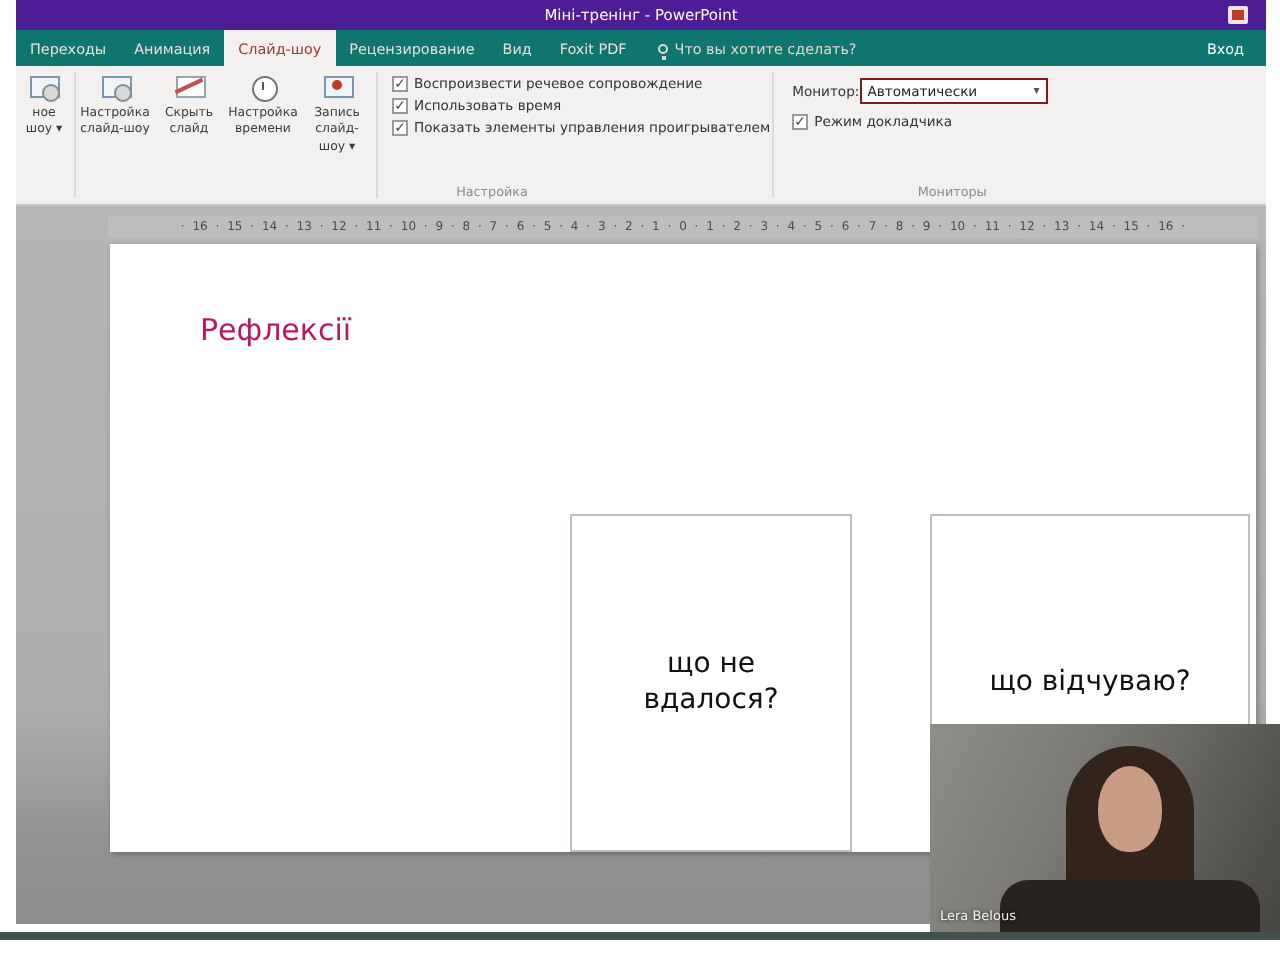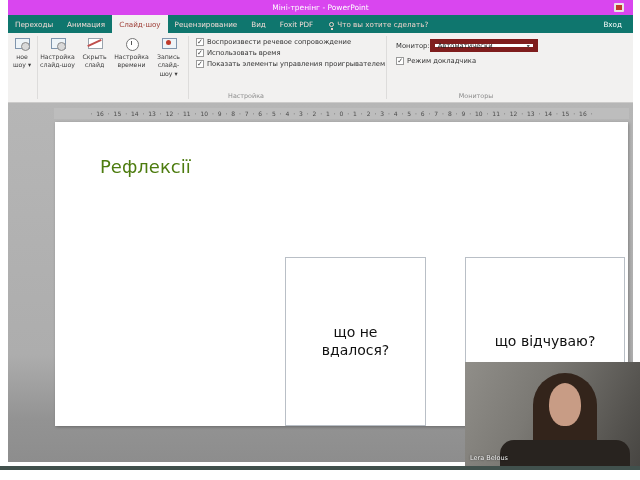--- a/index.html
+++ b/index.html
@@ -2,21 +2,21 @@
 <html><head>
 <meta charset="utf-8">
 <style>
   *{margin:0;padding:0;box-sizing:border-box;}
   html,body{width:640px;height:480px;}
   body{background:#ffffff;font-family:"DejaVu Sans",sans-serif;position:relative;overflow:hidden;}
 
   
   .window{position:absolute;left:8px;top:0;width:625px;height:462px;background:#f2f1f0;}
 
-  .titlebar{height:15px;background:#d946ef;display:flex;align-items:center;justify-content:center;position:relative;}
+  .titlebar{height:15px;background:#4c1d95;display:flex;align-items:center;justify-content:center;position:relative;}
   .titlebar .title{color:#ffffff;font-size:7.5px;}
   .win-ctrl{position:absolute;right:9px;top:3px;width:10px;height:9px;background:#e9e5e3;border-radius:1px;}
   .win-ctrl::after{content:"";position:absolute;left:2px;top:2px;width:6px;height:5px;background:#bf3a2b;}
 
   .tabrow{height:18px;background:#0f766e;display:flex;align-items:stretch;color:#f3ddd8;font-size:7.2px;}
   .tab{display:flex;align-items:center;padding:0 7px;}
   .tab.active{background:#f2f1f0;color:#9c3a32;}
   .tellme{display:flex;align-items:center;gap:3px;padding:0 9px;color:#eed3cc;}
   .bulb{width:5px;height:5px;border:1px solid #eed3cc;border-radius:50%;position:relative;flex:none;}
   .bulb::after{content:"";position:absolute;left:1px;top:5px;width:2px;height:2px;background:#eed3cc;}
@@ -39,30 +39,30 @@
 
   .checkcol{padding:5px 0 0 6px;flex:none;}
   .chkrow{display:flex;align-items:center;gap:3px;margin-bottom:3px;font-size:6.8px;color:#333333;}
   .chk{width:8px;height:8px;border:1px solid #9a9a9a;background:#ffffff;font-size:7px;line-height:7px;text-align:center;color:#444444;flex:none;}
 
   .grouplabel{position:absolute;bottom:2px;font-size:6.4px;color:#8d8d8d;white-space:nowrap;}
   .gl-setup{left:238px;transform:translateX(-50%);}
 
   .monitors{position:relative;margin-left:8px;padding-top:6px;align-self:stretch;width:160px;flex:none;}
   .monrow1{display:flex;align-items:center;gap:0;font-size:6.8px;color:#333333;}
-  .dropdown{width:108px;height:13px;background:#ffffff;border:5px solid #7f1d1d;display:flex;align-items:center;justify-content:space-between;padding:0 3px;font-size:6.8px;color:#222222;text-align:right;}
+  .dropdown{width:94px;height:13px;background:#ffffff;border:1px solid #7f1d1d;display:flex;align-items:center;justify-content:space-between;padding:0 3px;font-size:6.8px;color:#222222;text-align:right;}
   .dd-arrow{font-size:6px;color:#555555;}
   .monrow2{margin-top:5px;}
   .gl-monitors{left:50%;transform:translateX(-50%);}
 
   
   .workspace{position:absolute;left:0;top:103px;right:0;bottom:0;background:linear-gradient(180deg,#b6b6b6 0%,#adadad 70%,#939393 88%,#8d8d8d 100%);}
   .ruler{position:absolute;left:46px;right:4px;top:5px;height:11px;background:#bdbdbd;color:#4c4c4c;font-size:6px;line-height:11px;text-align:center;white-space:nowrap;overflow:hidden;word-spacing:2px;}
   .slide{position:absolute;left:47px;right:5px;top:19px;bottom:36px;background:#ffffff;box-shadow:1px 1px 3px rgba(0,0,0,.28);}
-  .slide-title{position:absolute;left:45px;top:34px;font-size:18px;color:#4d7c0f;}
+  .slide-title{position:absolute;left:45px;top:34px;font-size:15px;color:#be185d;}
   .tbox{position:absolute;top:135px;bottom:0;border:1px solid #b9bfc6;background:#ffffff;display:flex;align-items:center;justify-content:center;text-align:center;font-size:14px;color:#101010;line-height:1.25;}
   .b1{left:50px;width:141px;}
   .b2{left:230px;width:141px;padding:18px 30px;}
   .b3{left:410px;width:160px;}
 
   
   .webcam{position:absolute;left:465px;top:362px;width:199px;height:104px;overflow:hidden;z-index:5;
           background:linear-gradient(115deg,#908e89 0%,#7b7974 35%,#55534f 75%,#3f3d3a 100%);}
   .hair{position:absolute;left:50%;top:11px;transform:translateX(-50%);width:64px;height:94px;background:#33241b;border-radius:32px 32px 20px 20px;}
   .face{position:absolute;left:50%;top:21px;transform:translateX(-50%);width:32px;height:43px;background:#c89c85;border-radius:50% 50% 46% 46%;}

